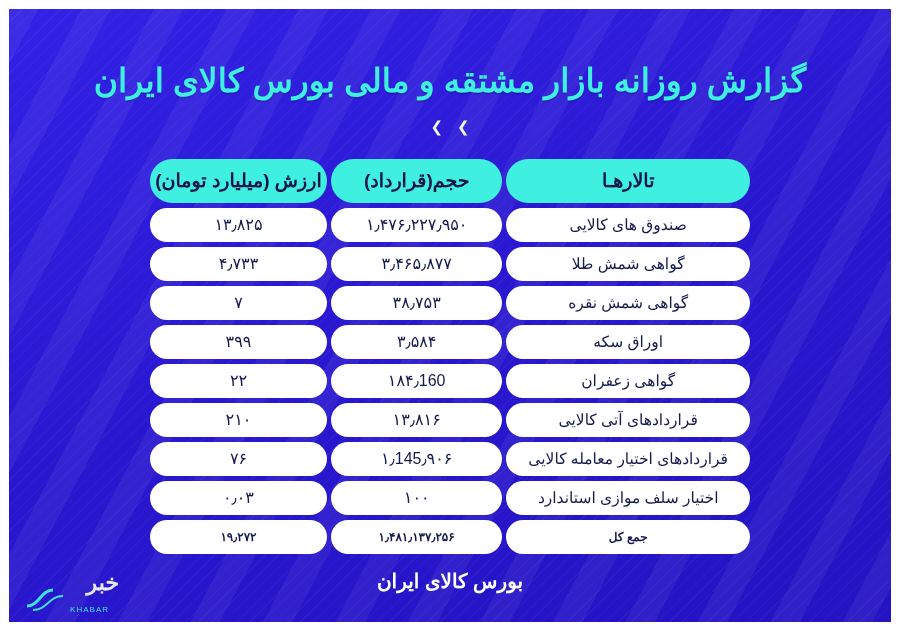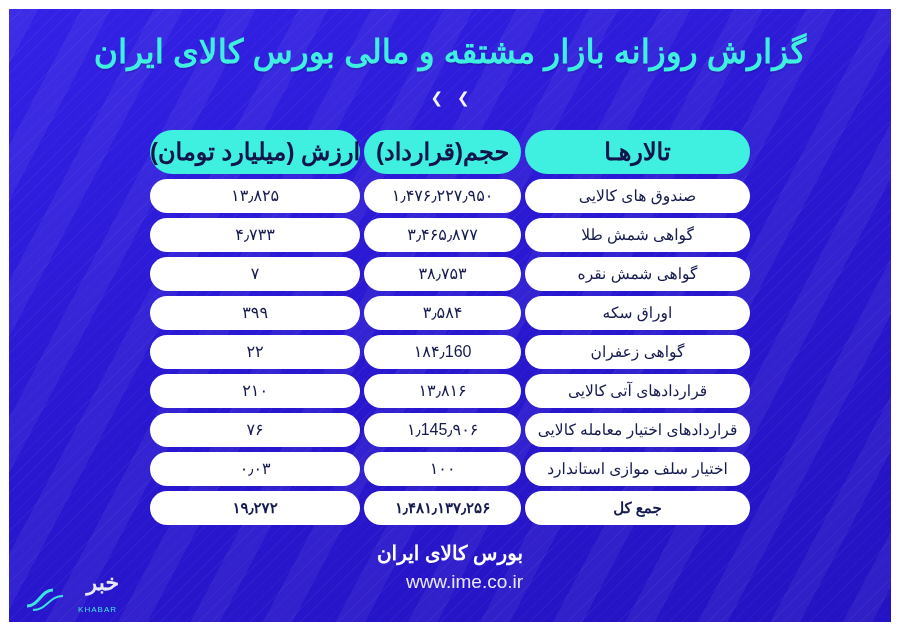--- a/index.html
+++ b/index.html
@@ -32,21 +32,21 @@
       rgba(255,255,255,0.0) 26px, rgba(255,255,255,0.0) 64px);
     pointer-events: none;
   }
   .title {
     position: relative;
     text-align: center;
     color: #3ff0e0;
     font-size: 33px;
     font-weight: bold;
     letter-spacing: 0px;
-    padding-top: 21px;
+    padding-top: 50px;
     line-height: 1.35;
     text-shadow: 0 2px 0 rgba(0,0,0,0.12);
   }
   .datewrap {
     position: relative;
     text-align: center;
     margin-top: 14px;
     color: #ffffff;
     font-size: 17px;
     display: flex;
@@ -63,30 +63,30 @@
     position: relative;
     width: 608px;
     margin: 18px auto 0 auto;
     border-collapse: separate;
     border-spacing: 4px 5px;
   }
   table.report th, table.report td {
     height: 34px;
     text-align: center;
     vertical-align: middle;
-    font-size: 15px;
+    font-size: 12px;
     color: #151a4f;
     background: #ffffff;
     border-radius: 17px;
     white-space: nowrap;
   }
   table.report thead th {
     background: #3ff0e0;
     color: #12154a;
-    font-size: 24px;
+    font-size: 19px;
     font-weight: bold;
     height: 44px;
     border-radius: 22px;
   }
   col.c-hall  { width: 248px; }
   col.c-vol   { width: 178px; }
   col.c-val   { width: 178px; }
   tbody td.hall { font-size: 15.5px; }
   tbody td.num  { font-size: 16px; letter-spacing: .3px; }
   tfoot td {
@@ -128,21 +128,21 @@
   .wm-text {
     position: absolute;
     right: 0; bottom: 18px;
     color: #ffffff;
     font-size: 22px;
     font-weight: bold;
     opacity: .95;
   }
   .wm-sub {
     position: absolute;
-    right: 2px; bottom: 0px;
+    right: 10px; bottom: 0px;
     color: #3ff0e0;
     font-size: 8px;
     letter-spacing: 1px;
   }
 </style>
 </head>
 <body>
 
 <div class="poster">
 
@@ -213,21 +213,20 @@
         <td>جمع کل</td>
         <td>۱٫۴۸۱٫۱۳۷٫۲۵۶</td>
         <td>۱۹٫۲۷۲</td>
       </tr>
     </tfoot>
   </table>
 
   <div class="footer">
     <div class="ftext">
       <div class="f1">بورس کالای ایران</div>
-      <div class="f2">www.ime.co.ir</div>
     </div>
   </div>
 
   <div class="watermark">
     <svg width="96" height="52" viewBox="0 0 96 52" aria-hidden="true">
       <path d="M4 44 C16 44 18 28 30 28" fill="none" stroke="#3ff0e0" stroke-width="3"></path>
       <path d="M10 48 C24 48 26 34 40 34" fill="none" stroke="#3ff0e0" stroke-width="2"></path>
     </svg>
     <span class="wm-text">خبر</span>
     <span class="wm-sub">KHABAR</span>

